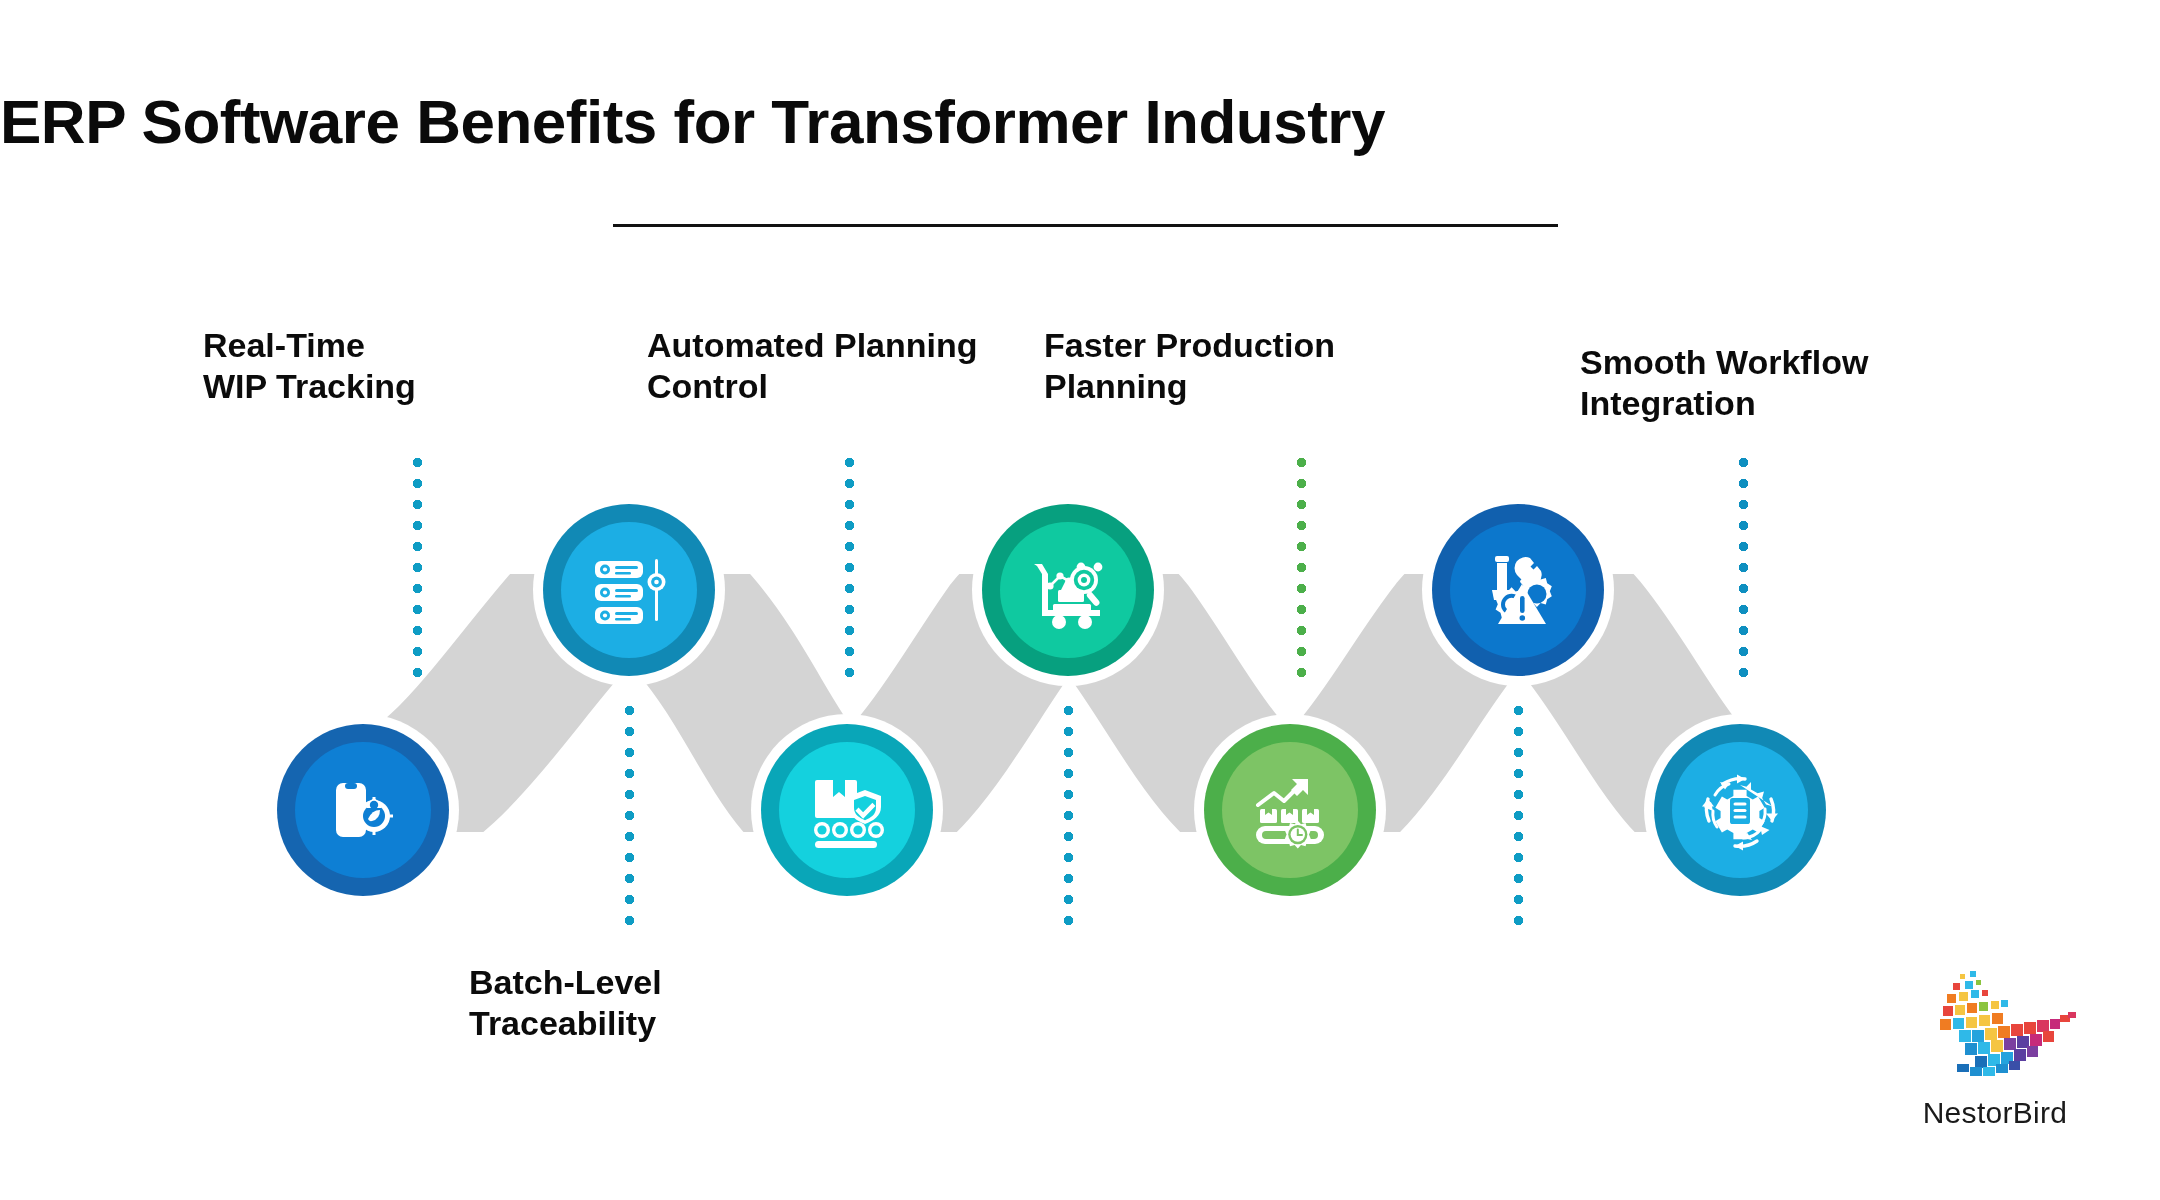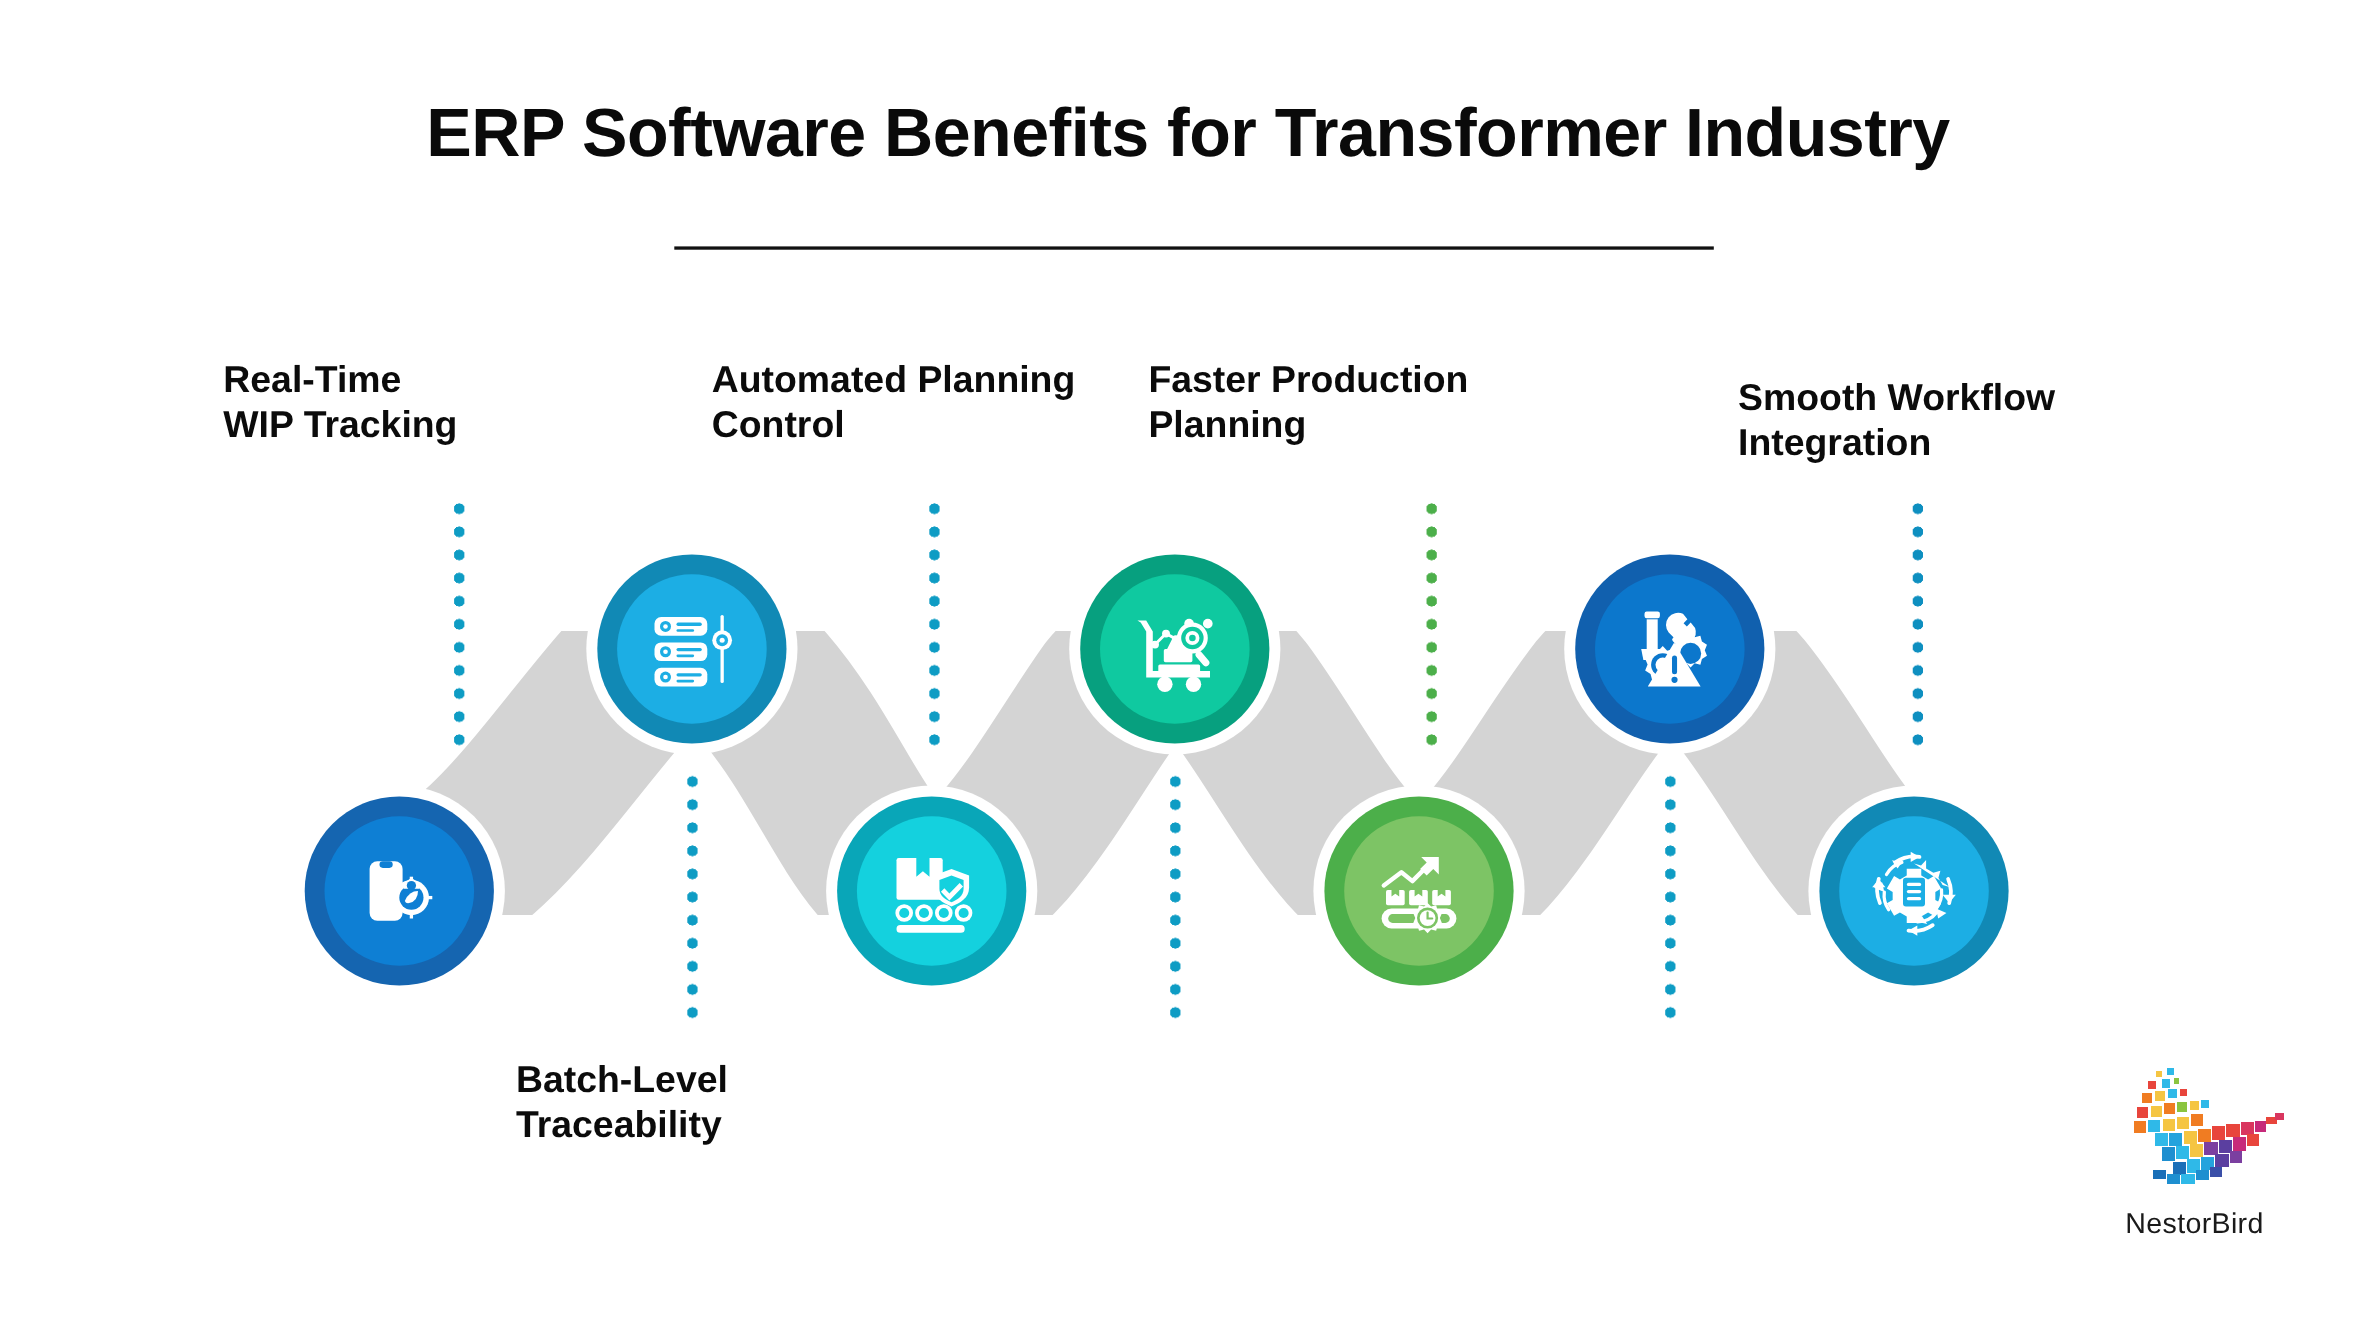--- a/index.html
+++ b/index.html
@@ -22,21 +22,20 @@
     background: #ffffff;
     overflow: hidden;
   }
 
   
   .title {
     position: absolute;
     left: 0;
     top: 88px;
     width: 2160px;
-    text-align: center;
     font-size: 62px;
     font-weight: bold;
     color: #0a0a0a;
     letter-spacing: -0.5px;
     line-height: 1.1;
   }
   .title-rule {
     position: absolute;
     left: 613px;
     top: 224px;
@@ -92,21 +91,21 @@
   
   .brand {
     position: absolute;
     left: 1895px;
     top: 968px;
     width: 200px;
     text-align: center;
   }
   .brand-name {
     margin-top: 4px;
-    font-size: 26px;
+    font-size: 30px;
     color: #1a1a1a;
     letter-spacing: 0.3px;
     font-family: "Liberation Sans", sans-serif;
   }
 </style>
 </head>
 <body>
 
 <div id="stage">
 

